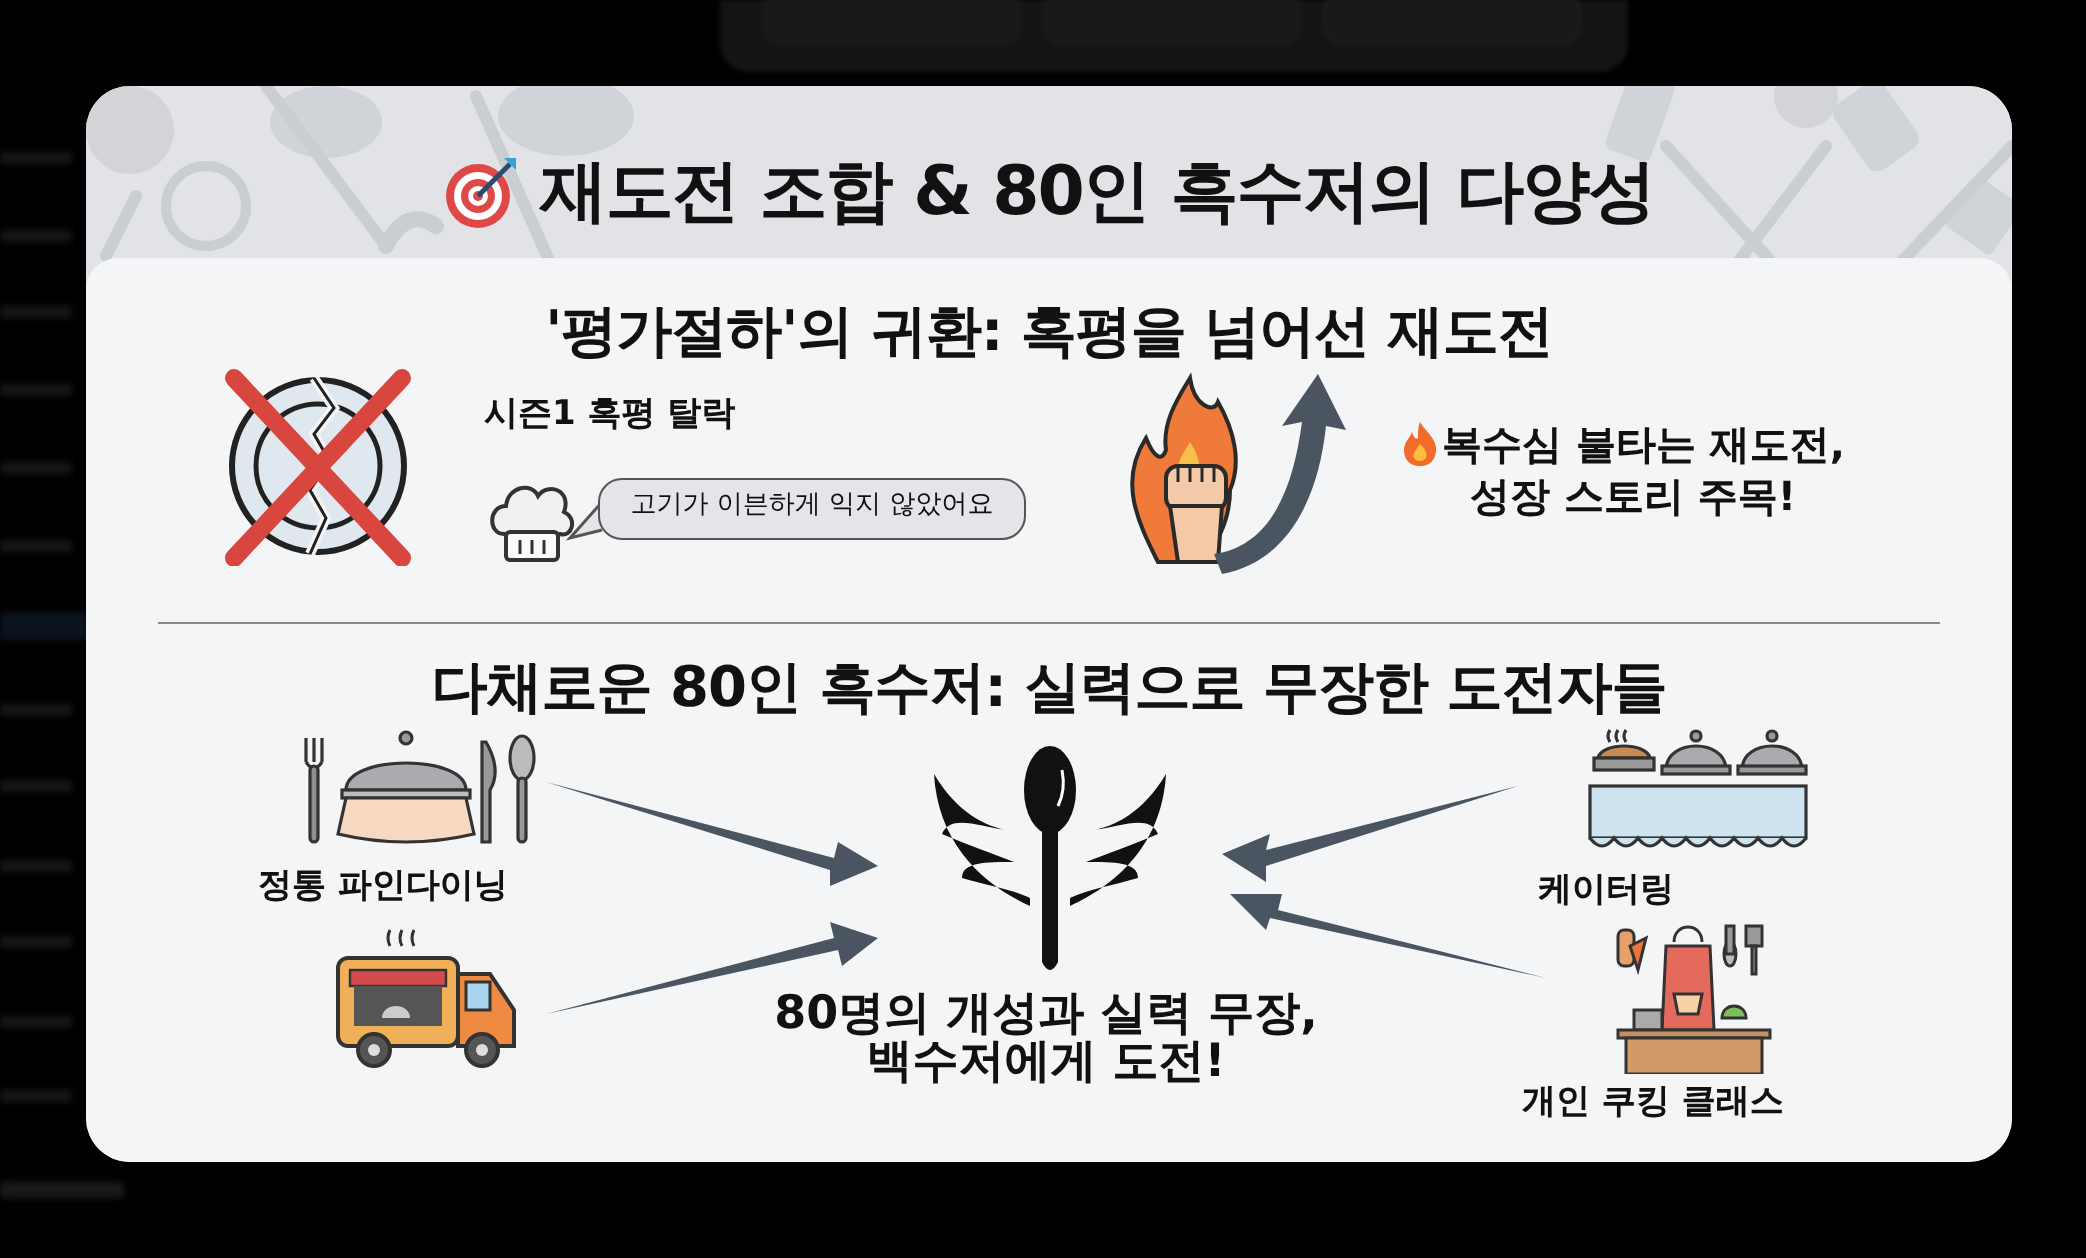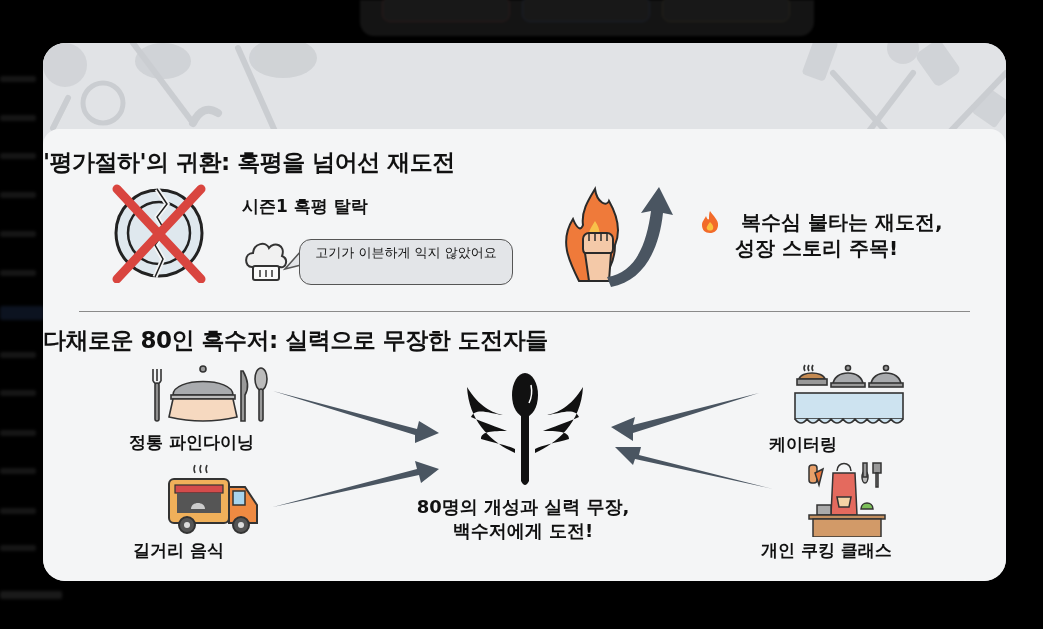--- a/index.html
+++ b/index.html
@@ -19,28 +19,28 @@
 
   
   .card { position: absolute; left: 43px; top: 43px; width: 963px; height: 538px; border-radius: 22px; overflow: hidden; background: #e4e6e8; }
   .card-header { position: absolute; left: 0; top: 0; width: 100%; height: 96px; background: #e1e3e6; }
   .deco { position: absolute; opacity: 0.55; }
   .card-title { position: absolute; left: 0; right: 0; top: 30px; text-align: center; font-size: 34px; font-weight: bold; letter-spacing: -1px; color: #111; display: flex; justify-content: center; align-items: center; gap: 10px; }
   .target-icon { width: 38px; height: 38px; display: inline-block; }
 
   .card-body { position: absolute; left: 0; top: 86px; width: 100%; height: 452px; background: #f4f5f6; border-radius: 16px 16px 0 0; }
 
-  .sec-title { position: absolute; left: 0; right: 0; text-align: left; font-weight: bold; font-size: 23px; color: #111; letter-spacing: -0.5px; }
+  .sec-title { position: absolute; left: 0; right: 0; text-align: center; font-weight: bold; font-size: 28px; color: #111; letter-spacing: -0.5px; }
   .divider { position: absolute; left: 36px; right: 36px; top: 182px; height: 1px; background: #8a8a8a; }
 
   .txt-b { position: absolute; font-weight: bold; color: #111; }
-  .bubble { position: absolute; left: 256px; top: 110px; width: 214px; height: 46px; background: #e3e5e8; border: 1.5px solid #555; border-radius: 12px; text-align: center; font-size: 13px; line-height: 18px; padding-top: 4px; color: #111; }
+  .bubble { position: absolute; left: 256px; top: 110px; width: 214px; height: 31px; background: #e3e5e8; border: 1.5px solid #555; border-radius: 12px; text-align: center; font-size: 13px; line-height: 18px; padding-top: 4px; color: #111; }
 
   .label { position: absolute; font-weight: bold; font-size: 17px; color: #111; text-align: left; }
-  .center-text { position: absolute; left: 330px; width: 300px; top: 366px; text-align: center; font-weight: bold; font-size: 18px; line-height: 24px; color: #111; }
+  .center-text { position: absolute; left: 330px; width: 300px; top: 366px; text-align: center; font-weight: bold; font-size: 23px; line-height: 24px; color: #111; }
 
   svg { display: block; }
   .abs { position: absolute; }
 </style>
 </head>
 <body>
 
 <div class="bg-layer">
   <div class="bg-toolbar">
     <div class="bg-btn b1"></div>
@@ -80,20 +80,34 @@
         <rect x="880" y="0" width="30" height="40" rx="6" fill="#c3c6ca" stroke="none" transform="rotate(-35 895 20)"></rect>
         <line x1="870" y1="30" x2="820" y2="96"></line>
         <circle cx="860" cy="5" r="16" fill="#c6c9cd" stroke="none"></circle>
         <rect x="765" y="-6" width="24" height="42" rx="4" fill="#c3c6ca" stroke="none" transform="rotate(20 777 15)"></rect>
         <line x1="790" y1="30" x2="850" y2="96"></line>
         <rect x="935" y="50" width="28" height="30" rx="3" fill="#c3c6ca" stroke="none" transform="rotate(35 949 65)"></rect>
         <line x1="900" y1="96" x2="963" y2="30"></line>
       </g>
     </svg>
 
+    <div class="card-title">
+      <span class="target-icon">
+        <svg width="38" height="38" viewBox="0 0 38 38">
+          <circle cx="17" cy="21" r="16" fill="#e04848"></circle>
+          <circle cx="17" cy="21" r="12" fill="#fff"></circle>
+          <circle cx="17" cy="21" r="8.5" fill="#e04848"></circle>
+          <circle cx="17" cy="21" r="5" fill="#fff"></circle>
+          <circle cx="17" cy="21" r="2.5" fill="#e04848"></circle>
+          <line x1="17" y1="21" x2="33" y2="5" stroke="#2b4a6f" stroke-width="2.5"></line>
+          <path d="M30 2 L36 2 L36 8 L33 5 Z" fill="#3aa0d8"></path>
+        </svg>
+      </span>
+      <span>재도전 조합 &amp; 80인 흑수저의 다양성</span>
+    </div>
   </div>
 
   <div class="card-body">
 
     <div class="sec-title" style="top:18px">'평가절하'의 귀환: 혹평을 넘어선 재도전</div>
 
     <svg class="abs" style="left:66px;top:50px" width="100" height="104" viewBox="0 0 100 104">
       <circle cx="50" cy="54" r="43" fill="#dfe8ee" stroke="#222" stroke-width="3"></circle>
       <circle cx="50" cy="54" r="31" fill="none" stroke="#222" stroke-width="2.5"></circle>
       <path d="M48 10 L58 25 L48 38 L56 52 L46 66 L54 80 L46 98" fill="none" stroke="#f4f5f6" stroke-width="5"></path>
@@ -122,21 +136,21 @@
     <svg class="abs" style="left:516px;top:52px" width="120" height="110" viewBox="0 0 120 110">
       <path d="M20 100 C10 80 0 60 14 38 C18 48 22 50 24 44 C22 30 30 18 36 8 C38 22 48 26 50 20 C58 34 62 50 56 64 C56 80 48 95 40 100 Z" fill="#ef7a3a" stroke="#2a2a2a" stroke-width="2"></path>
       <path d="M30 60 C28 50 34 44 36 40 C40 46 42 52 40 60 Z" fill="#f8c04a"></path>
       <rect x="24" y="52" width="30" height="22" rx="6" fill="#f4c9a8" stroke="#2a2a2a" stroke-width="2"></rect>
       <path d="M30 52 L30 60 M36 52 L36 60 M42 52 L42 60 M48 52 L48 60" stroke="#2a2a2a" stroke-width="1.5"></path>
       <path d="M26 72 L30 100 L50 100 L52 72 Z" fill="#f4c9a8" stroke="#2a2a2a" stroke-width="2"></path>
       <path d="M48 96 C78 92 88 60 92 30 L82 32 L100 6 L114 34 L104 32 C100 70 84 100 52 106 Z" fill="#4a5561"></path>
     </svg>
 
     <div class="txt-b" style="left:656px;top:80px;font-size:20px;line-height:26px">
-      <div style="display:flex;align-items:center;gap:20px">
+      <div style="display:flex;align-items:center;gap:0">
         <svg width="22" height="24" viewBox="0 0 22 24">
           <path d="M11 1 C14 6 20 10 19 16 C18 22 14 23 11 23 C6 23 3 20 3 15 C3 11 6 9 7 6 C8 9 9 10 10 9 C10 6 10 3 11 1 Z" fill="#f26b2a"></path>
           <path d="M11 12 C13 14 15 16 14 19 C13 21 9 21 8 19 C7 17 9 15 11 12 Z" fill="#fbbf3c"></path>
         </svg>
         <span>복수심 불타는 재도전,</span>
       </div>
       <div style="padding-left:36px">성장 스토리 주목!</div>
     </div>
 
     <div class="divider"></div>
@@ -164,21 +178,20 @@
       <path d="M64 24 L80 24 L92 42 L92 60 L64 60 Z" fill="#ef8a42" stroke="#333" stroke-width="2"></path>
       <rect x="68" y="28" width="12" height="14" fill="#a8d4ee" stroke="#333" stroke-width="1.5"></rect>
       <rect x="10" y="22" width="48" height="8" fill="#d44b4b" stroke="#333" stroke-width="1.2"></rect>
       <rect x="12" y="30" width="44" height="20" fill="#555"></rect>
       <path d="M26 46 C26 38 40 38 40 46 Z" fill="#ccc"></path>
       <circle cx="22" cy="62" r="8" fill="#555" stroke="#333" stroke-width="2"></circle>
       <circle cx="22" cy="62" r="3" fill="#ddd"></circle>
       <circle cx="76" cy="62" r="8" fill="#555" stroke="#333" stroke-width="2"></circle>
       <circle cx="76" cy="62" r="3" fill="#ddd"></circle>
     </svg>
-    <div class="label" style="left:90px;top:410px;width:160px">길거리 음식</div>
 
     <svg class="abs" style="left:750px;top:234px" width="112" height="70" viewBox="0 0 112 70">
       <g stroke="#333" stroke-width="1.6">
         <path d="M12 2 Q10 5 12 8 M16 2 Q14 5 16 8 M20 2 Q18 5 20 8" fill="none"></path>
         <path d="M6 16 C8 8 30 8 32 16 Z" fill="#c48a52"></path>
         <rect x="4" y="16" width="30" height="6" fill="#999"></rect>
         <circle cx="55" cy="5" r="2.5" fill="#999"></circle>
         <path d="M40 22 C40 6 70 6 70 22 Z" fill="#a9abae"></path>
         <rect x="38" y="20" width="34" height="4" fill="#999"></rect>
         <circle cx="93" cy="5" r="2.5" fill="#999"></circle>

